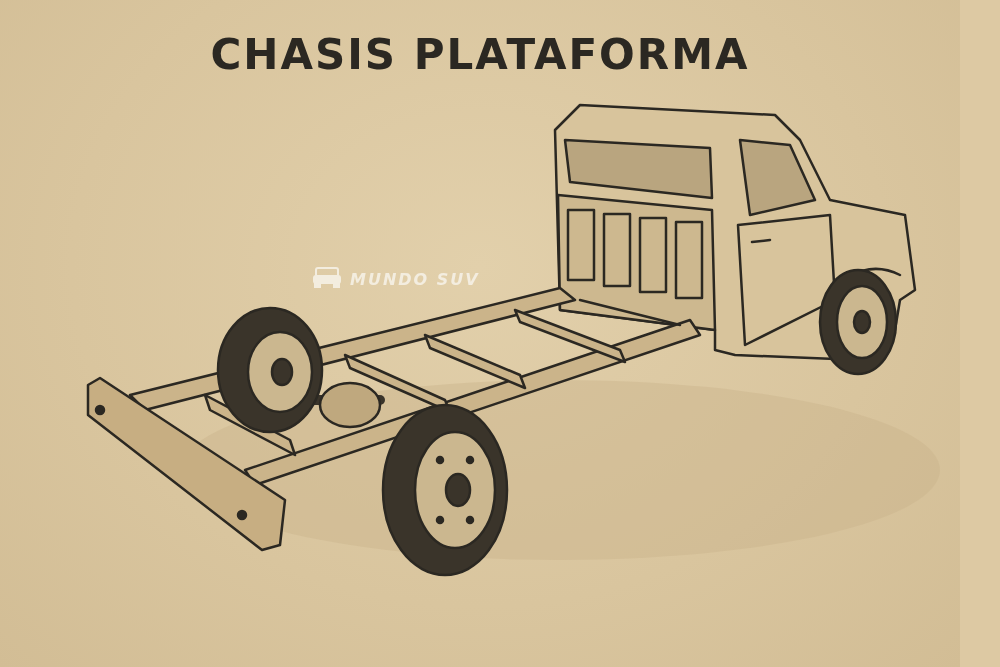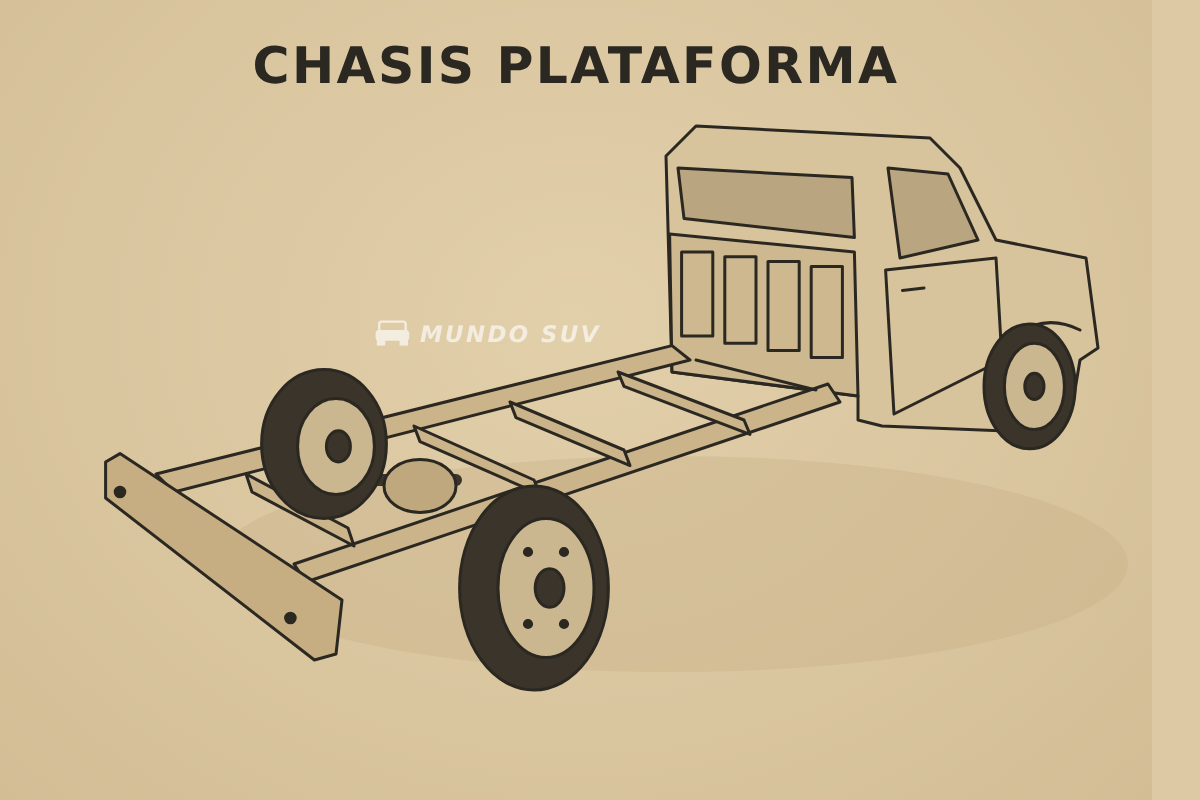--- a/index.html
+++ b/index.html
@@ -1,21 +1,21 @@
 <!DOCTYPE html>
 <html><head>
 <meta charset="utf-8">
 <style>
   html,body{margin:0;padding:0;}
   body{width:1000px;height:667px;overflow:hidden;background:#ddc9a3;font-family:"DejaVu Sans",sans-serif;}
   .canvas{position:relative;width:960px;height:667px;background:
     radial-gradient(ellipse at 50% 40%, #e2d0ab 0%, #d9c59e 60%, #d2bd95 100%);}
   .title{position:absolute;left:0;right:0;top:30px;text-align:center;font-family:"DejaVu Sans",sans-serif;font-weight:bold;font-size:42px;letter-spacing:2px;color:#2b2822;}
   .watermark{position:absolute;left:312px;top:265px;display:flex;align-items:center;gap:8px;opacity:0.9;}
-  .wm-text{font-family:"DejaVu Sans",sans-serif;font-weight:bold;font-style:italic;font-size:19px;color:#f6f1e6;letter-spacing:2px;}
+  .wm-text{font-family:"DejaVu Sans",sans-serif;font-weight:bold;font-style:italic;font-size:16px;color:#f6f1e6;letter-spacing:2px;}
   svg.illus{position:absolute;left:0;top:0;}
 </style>
 </head>
 <body>
 
 <div class="canvas">
 
   <svg class="illus" width="1000" height="667" viewBox="0 0 1000 667">
     <g fill="none" stroke="#2b2822" stroke-width="2.5" stroke-linejoin="round" stroke-linecap="round">
 

